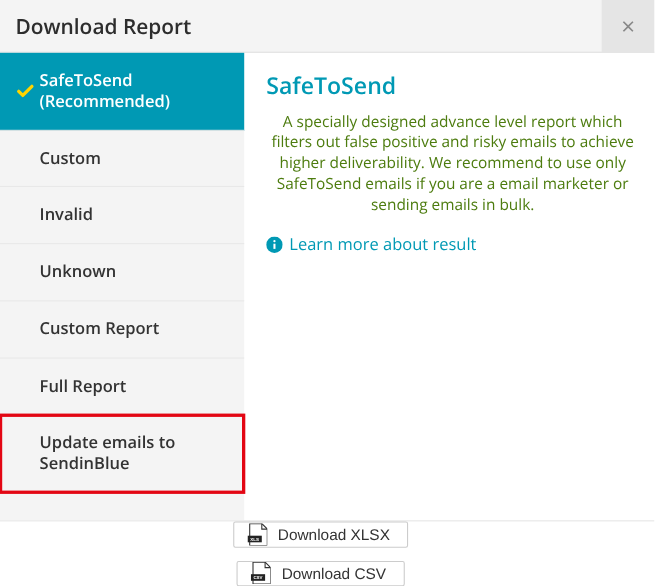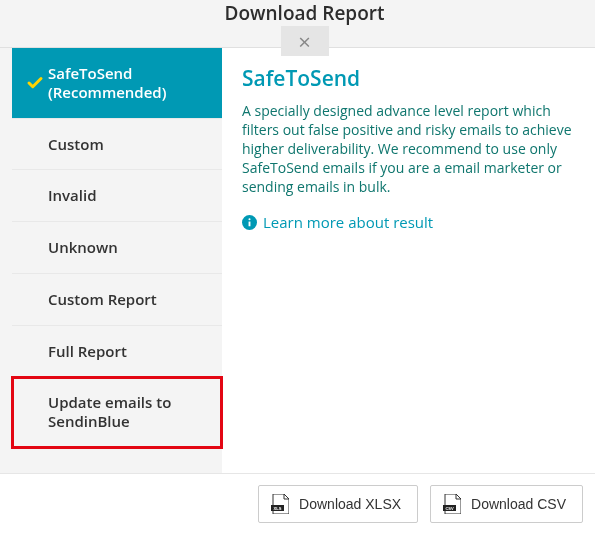--- a/index.html
+++ b/index.html
@@ -17,21 +17,20 @@
       position: relative;
     }
     .header {
       background: #f4f4f4;
       border-bottom: 1px solid #e0e0e0;
       height: 48px;
       display: flex;
       align-items: center;
       justify-content: space-between;
       padding-left: 14px;
-      flex-direction: column;
     }
     .header-title {
       font-size: 19px;
       font-weight: 600;
       color: #2d2d2d;
     }
     .close-btn {
       width: 48px;
       height: 48px;
       background: #e5e5e5;
@@ -56,21 +55,20 @@
     .sidebar-item {
       display: flex;
       align-items: center;
       padding: 16px 14px 16px 10px;
       cursor: pointer;
       color: #333;
       font-size: 15px;
       font-weight: 600;
       border-bottom: 1px solid #e8e8e8;
       position: relative;
-      margin-left: 12px;
     }
     .sidebar-item .check-slot {
       width: 26px;
       display: flex;
       align-items: center;
       justify-content: center;
       flex-shrink: 0;
     }
     .sidebar-item.active {
       background: #0099b4;
@@ -93,24 +91,25 @@
       flex: 1;
       padding: 16px 14px 20px 20px;
     }
     .main-title {
       color: #0099b4;
       font-size: 21px;
       font-weight: 600;
       margin-bottom: 10px;
     }
     .main-desc {
-      color: #0f766e;
+      color: #4d7c0f;
       font-size: 14px;
       line-height: 1.35;
       margin-bottom: 16px;
+      text-align: center;
     }
     .learn-more {
       color: #0099b4;
       font-size: 15px;
       display: inline-flex;
       align-items: center;
       gap: 6px;
       cursor: pointer;
     }
     .learn-more svg {
@@ -122,20 +121,21 @@
       left: 0;
       right: 0;
       height: 60px;
       border-top: 1px solid #e6e6e6;
       display: flex;
       align-items: center;
       justify-content: flex-end;
       gap: 12px;
       padding-right: 12px;
       background: #fff;
+      flex-direction: column;
     }
     .dl-btn {
       border: 1px solid #ccc;
       background: #fff;
       height: 38px;
       padding: 0 16px 0 12px;
       display: flex;
       align-items: center;
       gap: 10px;
       font-size: 14px;

